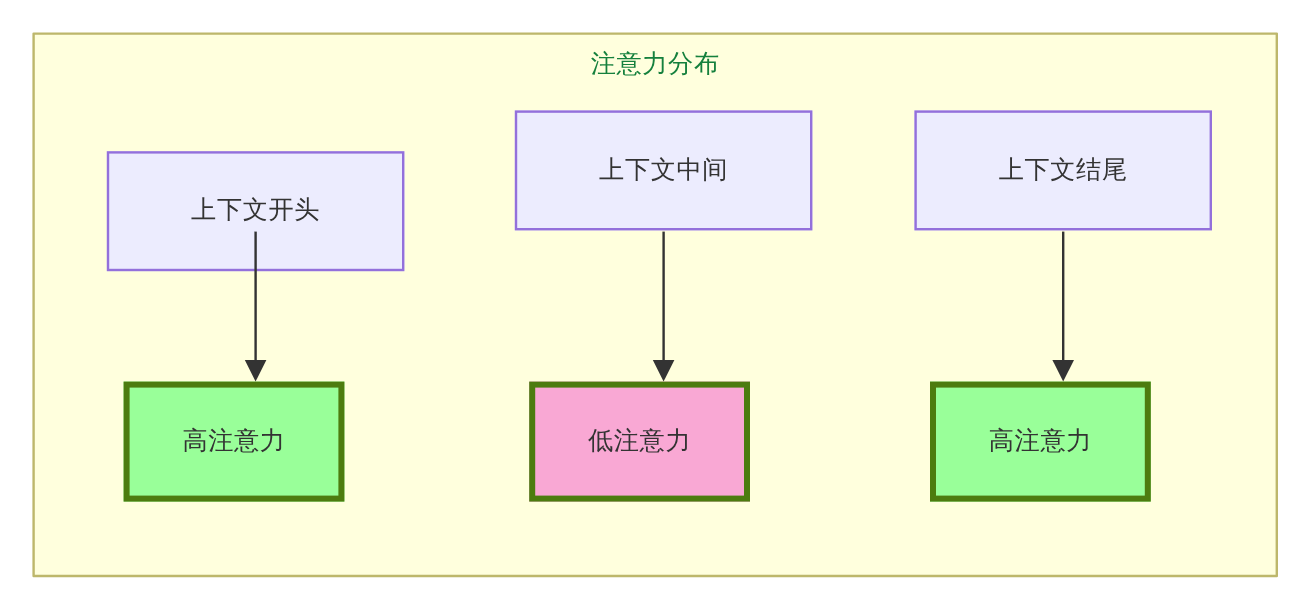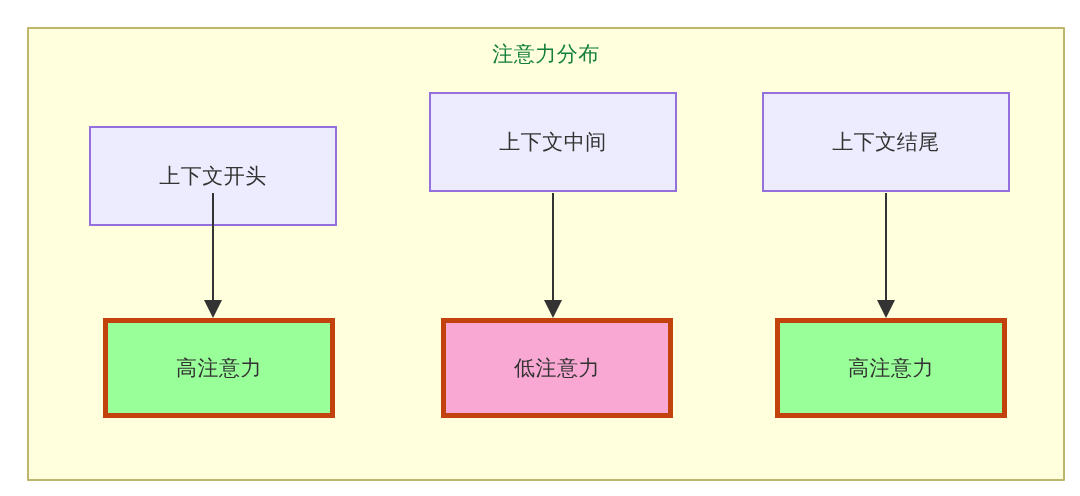--- a/index.html
+++ b/index.html
@@ -63,24 +63,24 @@
 
   .node.context {
     background: #ececfe;
     border: 2px solid #9370db;
     width: 248px;
     height: 100px;
     top: 92px;
   }
 
   .node.attention {
-    width: 232px;
+    width: 184px;
     height: 100px;
     top: 318px;
-    border: 5px solid #c2410c;
+    border: 5px solid #4d7c0f;
   }
 
   .node.attention.high {
     background: #99ff99;
   }
 
   .node.attention.low {
     background: #f9a8d4;
   }
 

